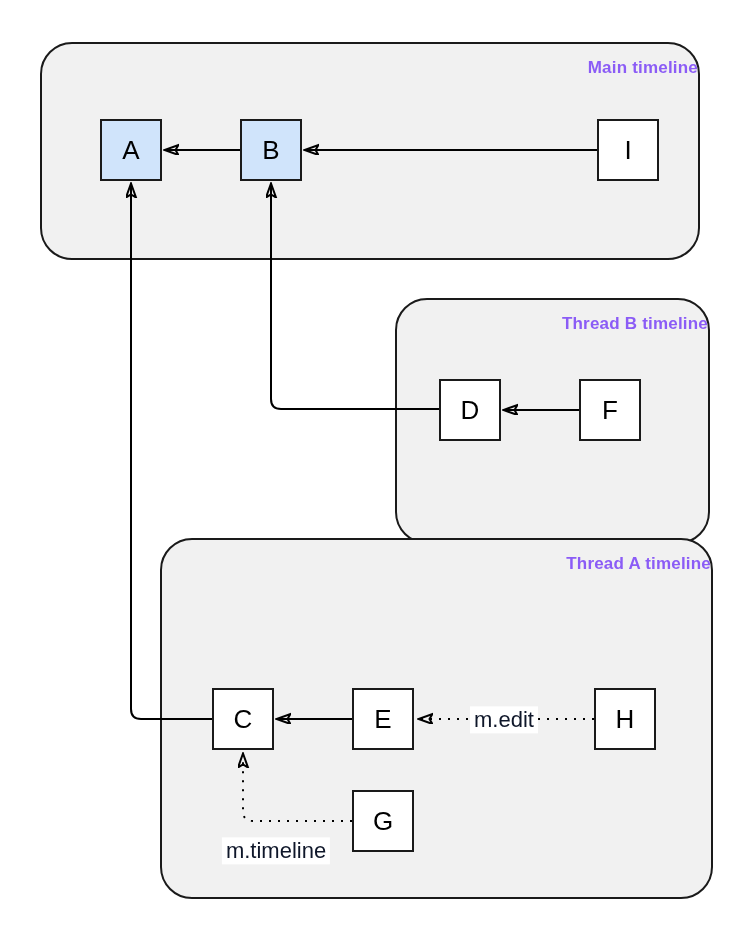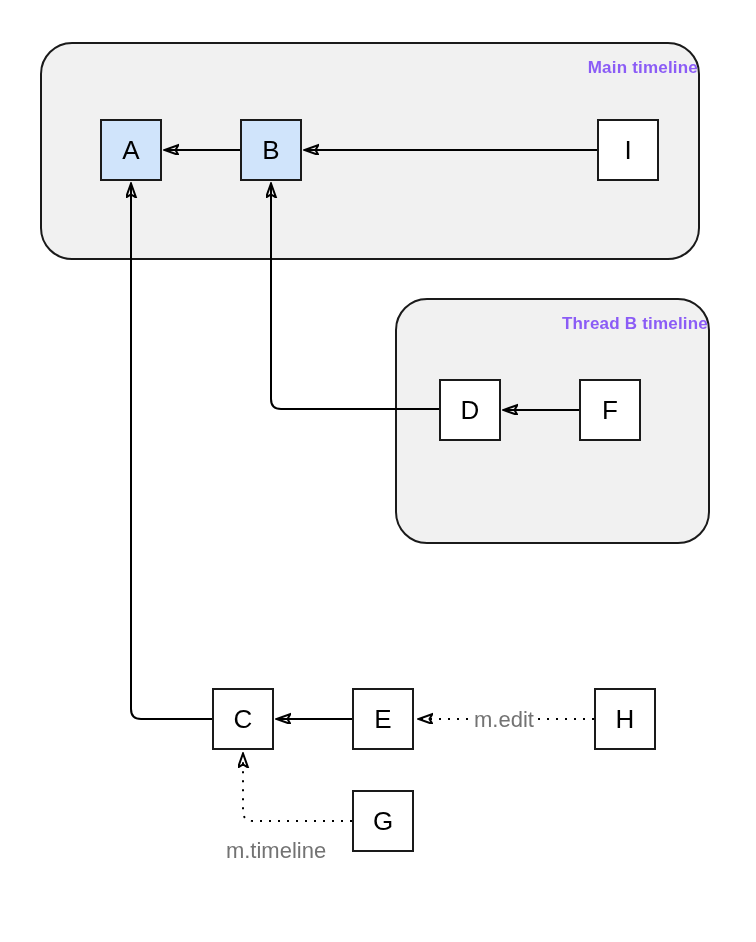--- a/index.html
+++ b/index.html
@@ -73,40 +73,43 @@
     stroke: var(--edge-color, #000000);
     stroke-width: 2;
   }
   svg.edges path.dotted {
     stroke-dasharray: 2 7;
   }
   .edge-label {
     position: absolute;
     transform: translate(-50%, -50%);
     background: var(--label-bg, #ffffff);
-    color: #737373;
+    color: #0f172a;
     font-size: 22px;
     line-height: 1.15;
     padding: 1px 4px;
     white-space: nowrap;
     z-index: 4;
   }
   #label-medit     { left: 504px; top: 720px; }
   #label-mreaction { left: 276px; top: 851px; }
 </style>
 </head>
 <body>
 
 <div class="canvas">
 
   <div class="container-box" id="container-main">
     <span class="container-title">Main timeline</span>
   </div>
   <div class="container-box" id="container-threadb">
     <span class="container-title">Thread B timeline</span>
+  </div>
+  <div class="container-box" id="container-threada">
+    <span class="container-title">Thread A timeline</span>
   </div>
 
   <div class="node" id="node-A" style="background: rgb(208, 228, 251);">
       <span>A</span>
     </div>
   <div class="node" id="node-B" style="background: rgb(208, 228, 251);">
       <span>B</span>
     </div>
   <div class="node" id="node-I" style="background: rgb(255, 255, 255);">
       <span>I</span>

